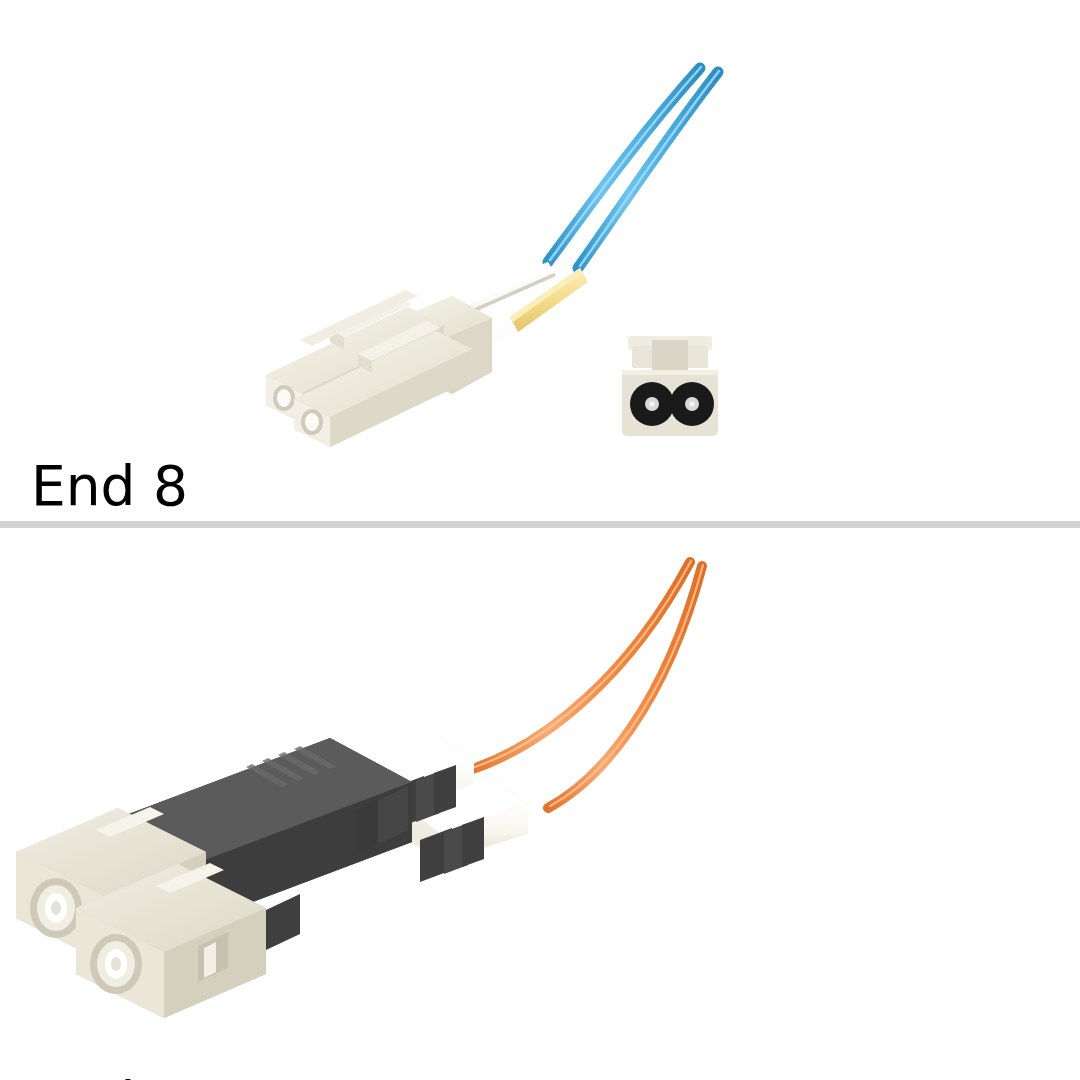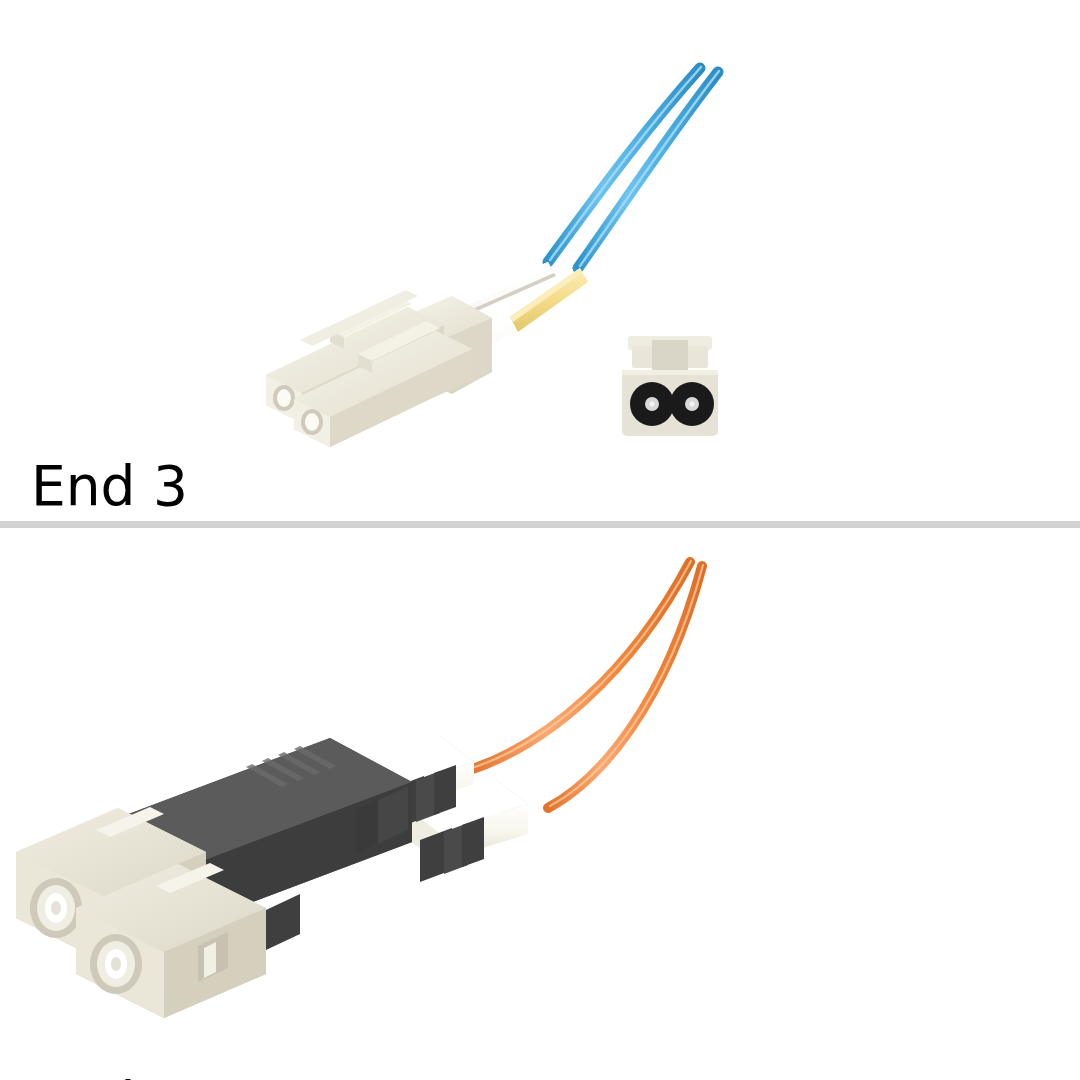--- a/index.html
+++ b/index.html
@@ -158,21 +158,21 @@
 
       <circle cx="52" cy="74" r="22" fill="#1a1a1a"></circle>
       <circle cx="52" cy="74" r="7" fill="#d8d8d8"></circle>
       <circle cx="52" cy="74" r="2.5" fill="#f4f4f4"></circle>
 
       <circle cx="92" cy="74" r="22" fill="#1a1a1a"></circle>
       <circle cx="92" cy="74" r="7" fill="#d8d8d8"></circle>
       <circle cx="92" cy="74" r="2.5" fill="#f4f4f4"></circle>
     </svg>
 
-    <div class="end-label" id="label-end1">End 3</div>
+    <div class="end-label" id="label-end1">End 8</div>
   </div>
 
   <div class="divider"></div>
 
   <div class="panel" id="panel-end2">
 
     <svg class="art" style="top:0px;" width="1080" height="550" viewBox="0 0 1080 550">
       <defs>
         <linearGradient id="orangeFiber" x1="0" y1="0" x2="1" y2="0">
           <stop offset="0%" stop-color="#e2742b"></stop>

